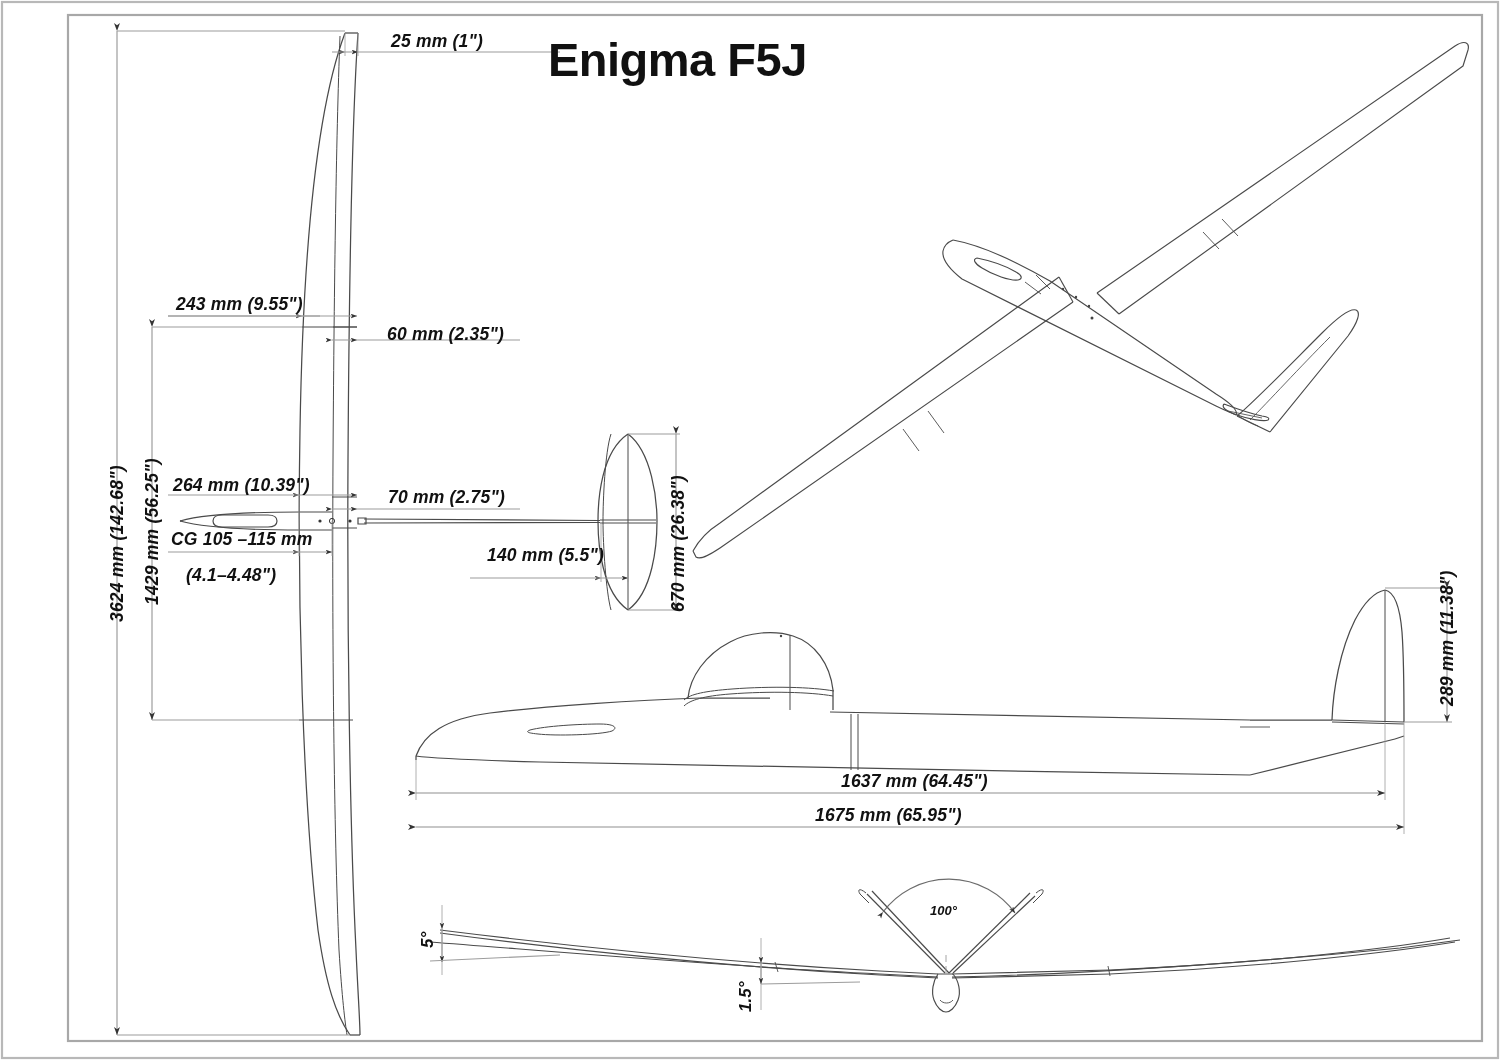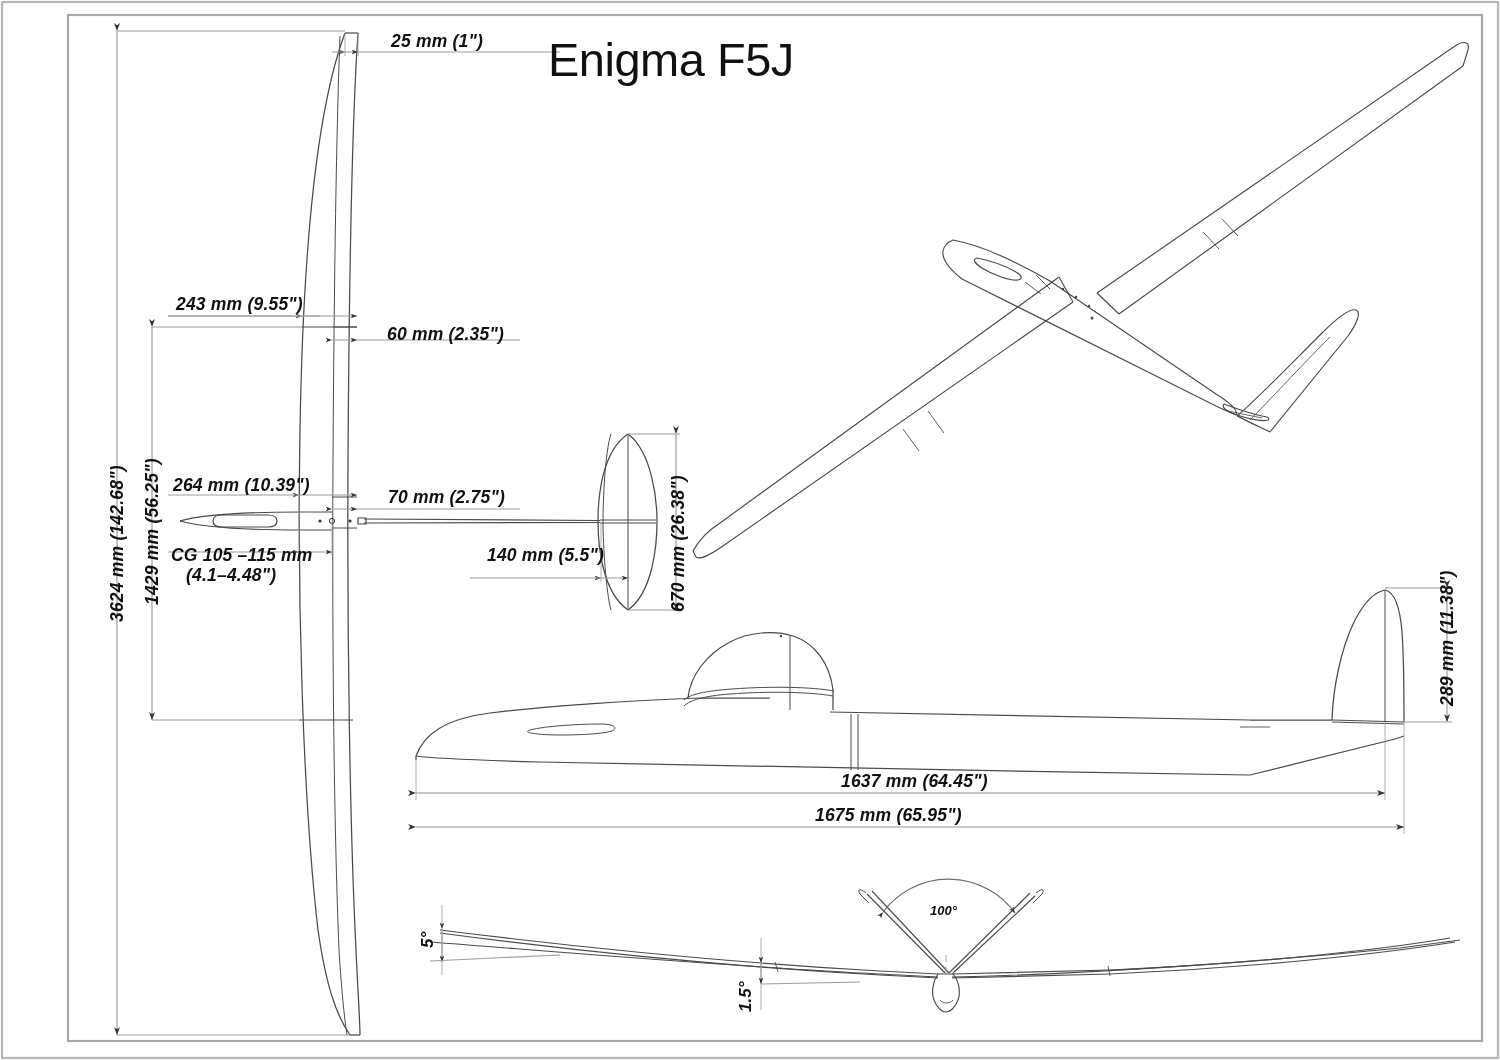--- a/index.html
+++ b/index.html
@@ -1,20 +1,20 @@
 <!DOCTYPE html>
 <html><head>
 <meta charset="utf-8">
 <style>
   html,body{margin:0;padding:0;background:#ffffff;}
   body{width:1500px;height:1060px;position:relative;overflow:hidden;
        font-family:"Liberation Sans","DejaVu Sans",sans-serif;}
   #sheet{position:absolute;left:0;top:0;width:1500px;height:1060px;background:#fff;}
   svg{position:absolute;left:0;top:0;width:1500px;height:1060px;}
-  .title{position:absolute;font-weight:normal;font-size:47px;letter-spacing:-0.5px;
+  .title{position:absolute;font-weight:bold;font-size:47px;letter-spacing:-0.5px;
          color:#111;white-space:nowrap;}
   .dim{position:absolute;font-style:italic;font-weight:bold;font-size:17.5px;
        color:#111;white-space:nowrap;letter-spacing:0.2px;}
   .dim.v{transform-origin:0 0;}
   .ang{position:absolute;font-style:italic;font-weight:bold;font-size:17px;color:#111;white-space:nowrap;}
 </style>
 </head>
 <body>
 
 <div id="sheet">
@@ -258,21 +258,21 @@
 <div class="dim" style="left:391px;top:31px;">25 mm (1")</div>
 
 <div class="dim" style="left:176px;top:294px;">243 mm (9.55")</div>
 
 <div class="dim" style="left:387px;top:324px;">60 mm (2.35")</div>
 
 <div class="dim" style="left:173px;top:475px;">264 mm (10.39")</div>
 
 <div class="dim" style="left:388px;top:487px;">70 mm (2.75")</div>
 
-<div class="dim" style="left:171px;top:545px;">CG 105 –115 mm</div>
+<div class="dim" style="left:171px;top:529px;">CG 105 –115 mm</div>
 <div class="dim" style="left:186px;top:565px;">(4.1–4.48")</div>
 
 <div class="dim" style="left:487px;top:545px;">140 mm (5.5")</div>
 
 <div class="dim v" style="left:668px;top:612px;transform:rotate(-90deg);">670 mm (26.38")</div>
 
 <div class="dim v" style="left:107px;top:622px;transform:rotate(-90deg);">3624 mm (142.68")</div>
 
 <div class="dim v" style="left:142px;top:605px;transform:rotate(-90deg);">1429 mm (56.25")</div>
 

